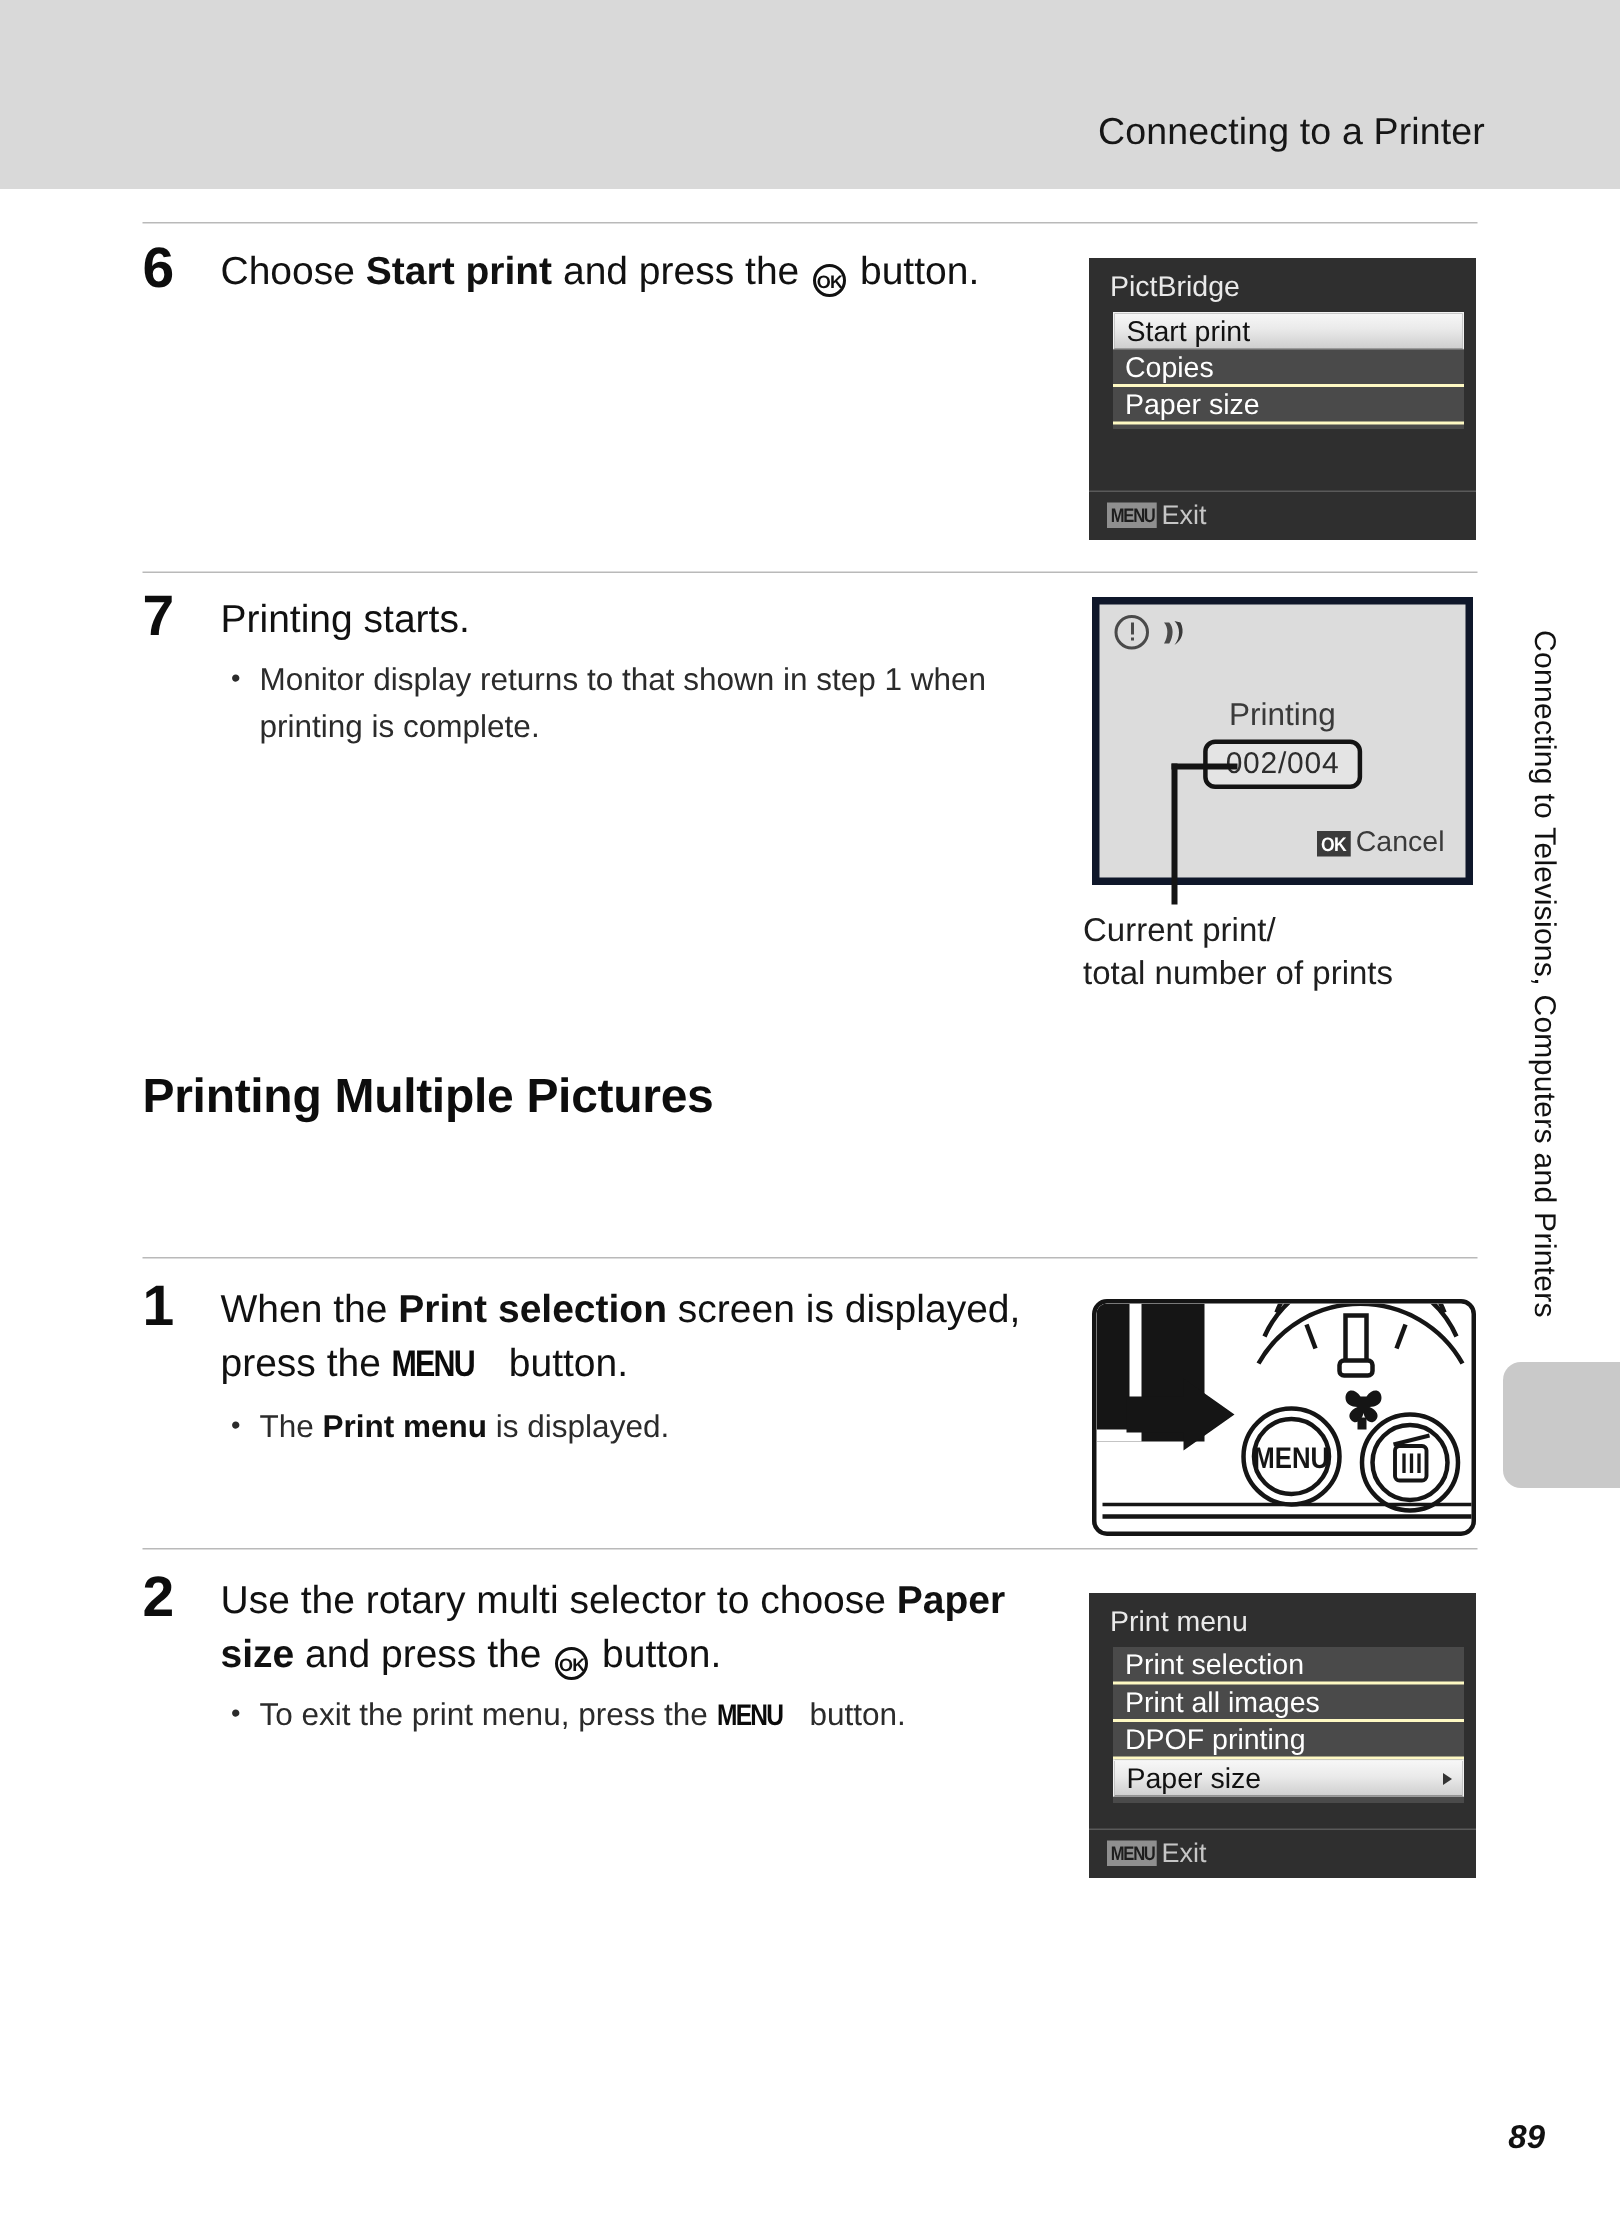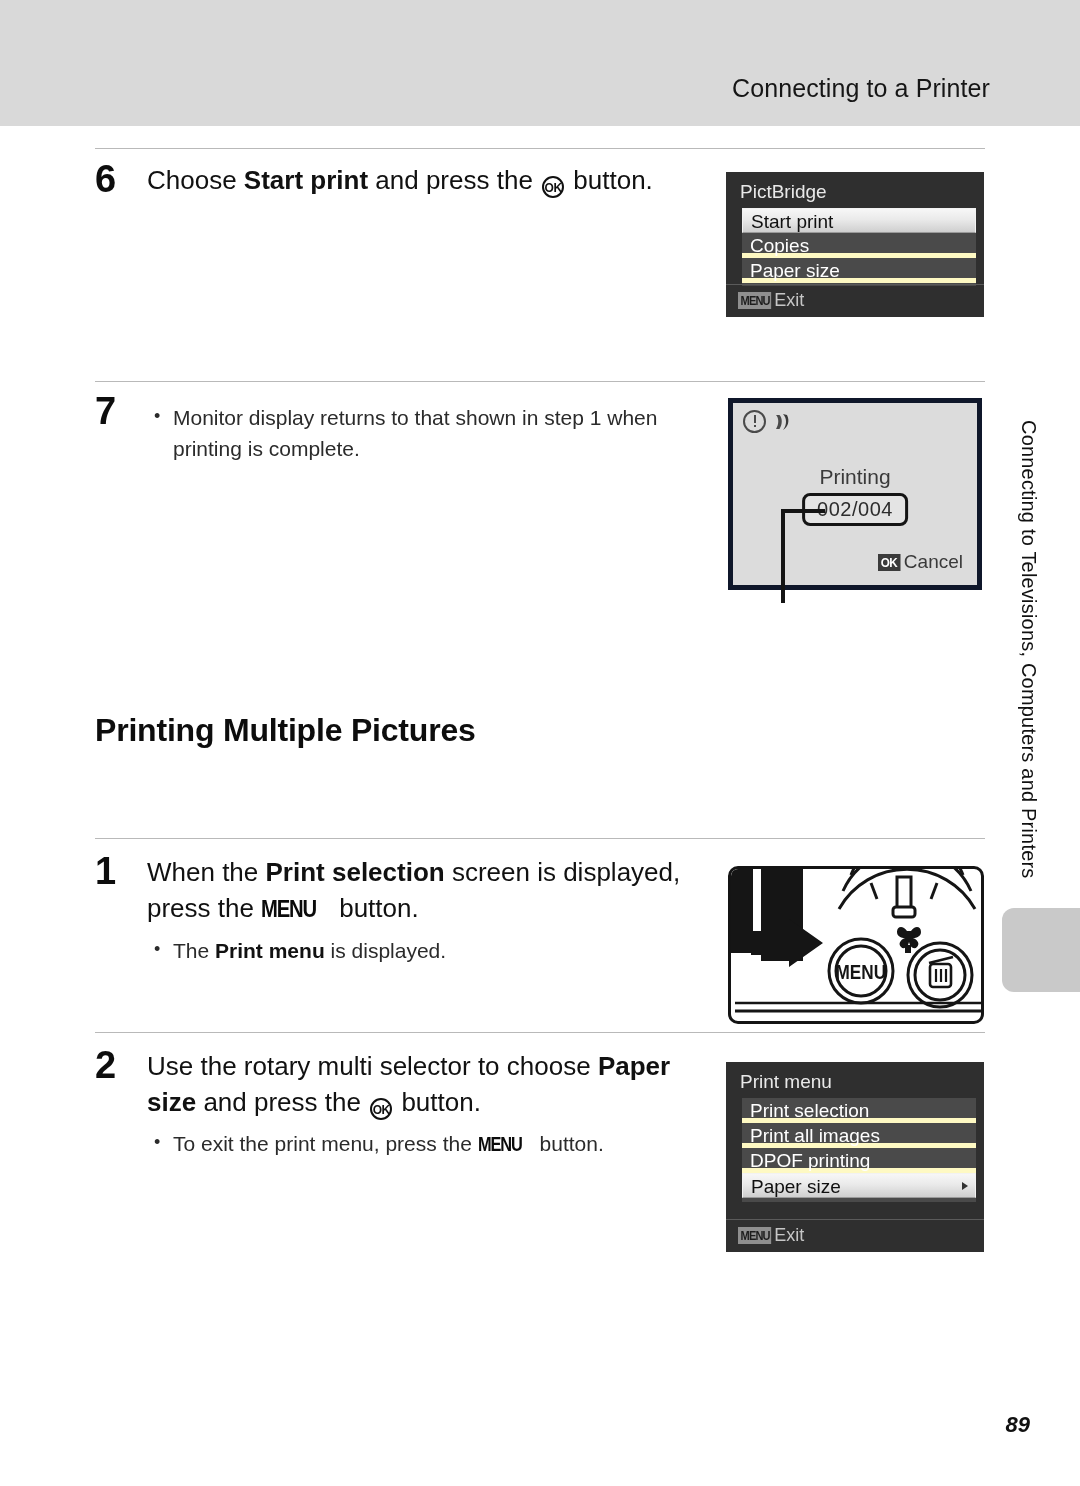--- a/index.html
+++ b/index.html
@@ -171,21 +171,21 @@
     box-sizing: border-box;
   }
   .lcd-row {
     position: relative;
     height: 25px;
     font-size: 19px;
     color: #ffffff;
     padding-left: 8px;
     line-height: 25px;
     box-sizing: border-box;
-    border-bottom: 5px solid #fef9c3;
+    border-bottom: 2px solid #fef9c3;
     white-space: nowrap;
   }
   .lcd-row.sel {
     background: linear-gradient(to bottom, #f7f7f7 0%, #eaeaea 45%, #cfcfcf 100%);
     color: #111111;
     border: 1px solid #f2f2f2;
     border-bottom: 1px solid #9a9a9a;
   }
   .lcd-row .arrow {
     position: absolute;
@@ -379,21 +379,21 @@
   <div class="rule" style="top:838px;"></div>
   <div class="rule" style="top:1032px;"></div>
 
   <div class="step" style="left:95px; top:160px; width:610px;">
     <div class="step-num">6</div>
     <div class="step-body">
       <div class="step-title"><span>Choose </span><b>Start print</b><span> and press the </span><span class="g-ok">OK</span><span> button.</span></div>
     </div>
   </div>
 
-  <div class="lcd" style="left:726px; top:172px; width:258px; height:145px;">
+  <div class="lcd" style="left:726px; top:172px; width:258px; height:188px;">
     <div class="lcd-title">PictBridge</div>
     <div class="lcd-list" style="top:36px; height:78px;">
       <div class="lcd-row sel">
         <span>Start print</span>
       </div>
       <div class="lcd-row">
         <span>Copies</span>
       </div>
       <div class="lcd-row">
         <span>Paper size</span>
@@ -403,20 +403,21 @@
       <div class="lcd-foot-inner">
         <span class="menu-chip">MENU</span>
         <span class="foot-label">Exit</span>
       </div>
     </div>
   </div>
 
   <div class="step" style="left:95px; top:392px; width:610px;">
     <div class="step-num">7</div>
     <div class="step-body">
+      <div class="step-title">Printing starts.</div>
       <ul class="bullets">
         <li>Monitor display returns to that shown in step 1 when printing is complete.</li>
       </ul>
     </div>
   </div>
 
   <div class="lcd-light" style="left:728px; top:398px; width:254px; height:192px;">
     <div class="icons">
       <span class="icon-warn"></span>
       <span class="icon-shake">
@@ -430,20 +431,24 @@
     <div class="count-box">002/004</div>
     <div class="cancel-row">
       <span class="ok-chip">OK</span>
       <span class="cancel-label">Cancel</span>
     </div>
   </div>
 
   <div class="leader" style="left:781px; top:509px; width:44px; height:4px;"></div>
   <div class="leader" style="left:781px; top:509px; width:4px; height:94px;"></div>
 
+  <div class="callout-text" style="left:722px; top:605px;">
+    <div>Current print/</div>
+    <div>total number of prints</div>
+  </div>
 
   <div class="sec-heading" style="top:712px;">Printing Multiple Pictures</div>
 
   <div class="step" style="left:95px; top:852px; width:610px;">
     <div class="step-num">1</div>
     <div class="step-body">
       <div class="step-title"><span>When the </span><b>Print selection</b><span> screen is displayed, press the </span><span class="g-menu">MENU</span><span> button.</span></div>
       <ul class="bullets">
         <li><span>The </span><b>Print menu</b><span> is displayed.</span></li>
       </ul>

